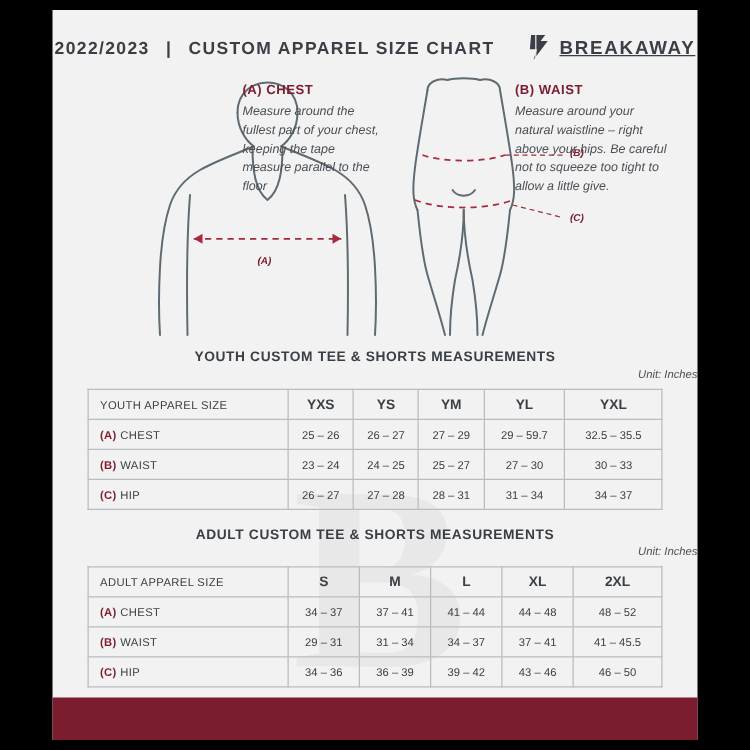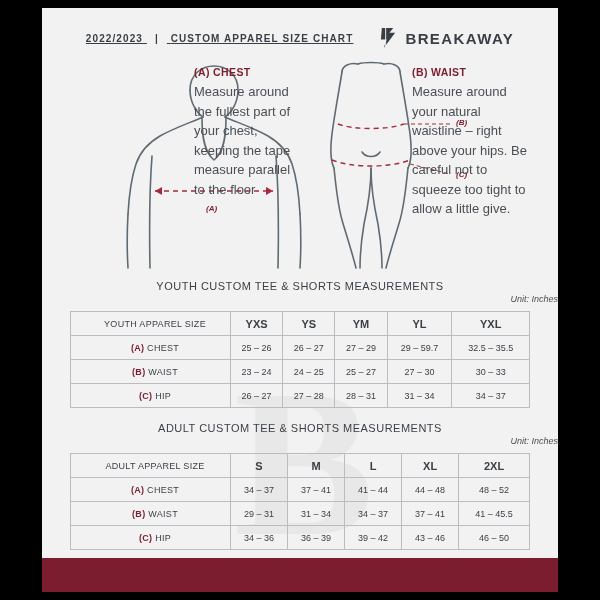--- a/index.html
+++ b/index.html
@@ -47,26 +47,25 @@
   .header {
     position: absolute;
     left: 0; top: 12px;
     width: 516px;
     height: 36px;
     display: flex;
     align-items: center;
     justify-content: center;
   }
   .header-title {
-    font-size: 10px;
+    font-size: 14px;
     font-weight: bold;
     letter-spacing: 1.1px;
     color: #3a3f45;
     white-space: nowrap;
-    text-decoration: underline;
   }
   .header-sep {
     display: inline-block;
     margin: 0 8px;
     color: #3a3f45;
   }
   .brand {
     display: flex;
     align-items: center;
     margin-left: 26px;
@@ -74,20 +73,21 @@
   .brand-mark {
     width: 19px;
     height: 22px;
     margin-right: 7px;
   }
   .brand-name {
     font-size: 15px;
     font-weight: bold;
     letter-spacing: 1.4px;
     color: #3a3f45;
+    text-decoration: underline;
   }
 
   
   .figures {
     position: absolute;
     left: 0;
     top: 48px;
     width: 516px;
     height: 222px;
   }
@@ -98,23 +98,24 @@
     width: 120px;
   }
   .callout-title {
     font-size: 10.5px;
     font-weight: bold;
     color: #7b1d2e;
     letter-spacing: 0.4px;
     margin-bottom: 4px;
   }
   .callout-body {
-    font-size: 13px;
+    font-size: 10px;
     line-height: 1.5;
     color: #4a4f55;
+    font-style: italic;
   }
   .c-chest { left: 152px; top: 10px; width: 110px; }
   .c-waist { left: 370px; top: 10px; width: 122px; }
   .c-hips  { left: 370px; top: 110px; width: 122px; }
 
   .mlabel {
     position: absolute;
     font-size: 8px;
     font-weight: bold;
     color: #7b1d2e;
@@ -122,21 +123,21 @@
   }
 
   
   .tbl-block { position: absolute; left: 0; width: 516px; }
   .tbl-youth { top: 272px; }
   .tbl-adult { top: 414px; }
 
   .tbl-title {
     text-align: center;
     font-size: 11px;
-    font-weight: normal;
+    font-weight: bold;
     color: #3a3f45;
     letter-spacing: 0.5px;
   }
   .tbl-unit {
     text-align: right;
     font-size: 9px;
     font-style: italic;
     color: #4a4f55;
     margin-top: 2px;
     margin-bottom: 7px;
@@ -150,21 +151,21 @@
   table.sizes th, table.sizes td {
     border: 1px solid #b9bcc0;
     height: 23px;
     font-size: 9px;
     color: #3a3f45;
     text-align: center;
     font-weight: normal;
     padding: 0;
   }
   table.sizes th.rowhead, table.sizes td.rowhead {
-    text-align: center;
+    text-align: left;
     padding-left: 9px;
     width: 150px;
     letter-spacing: 0.3px;
   }
   table.sizes th {
     font-weight: bold;
     font-size: 11px;
   }
   table.sizes th.rowhead {
     font-weight: normal;

